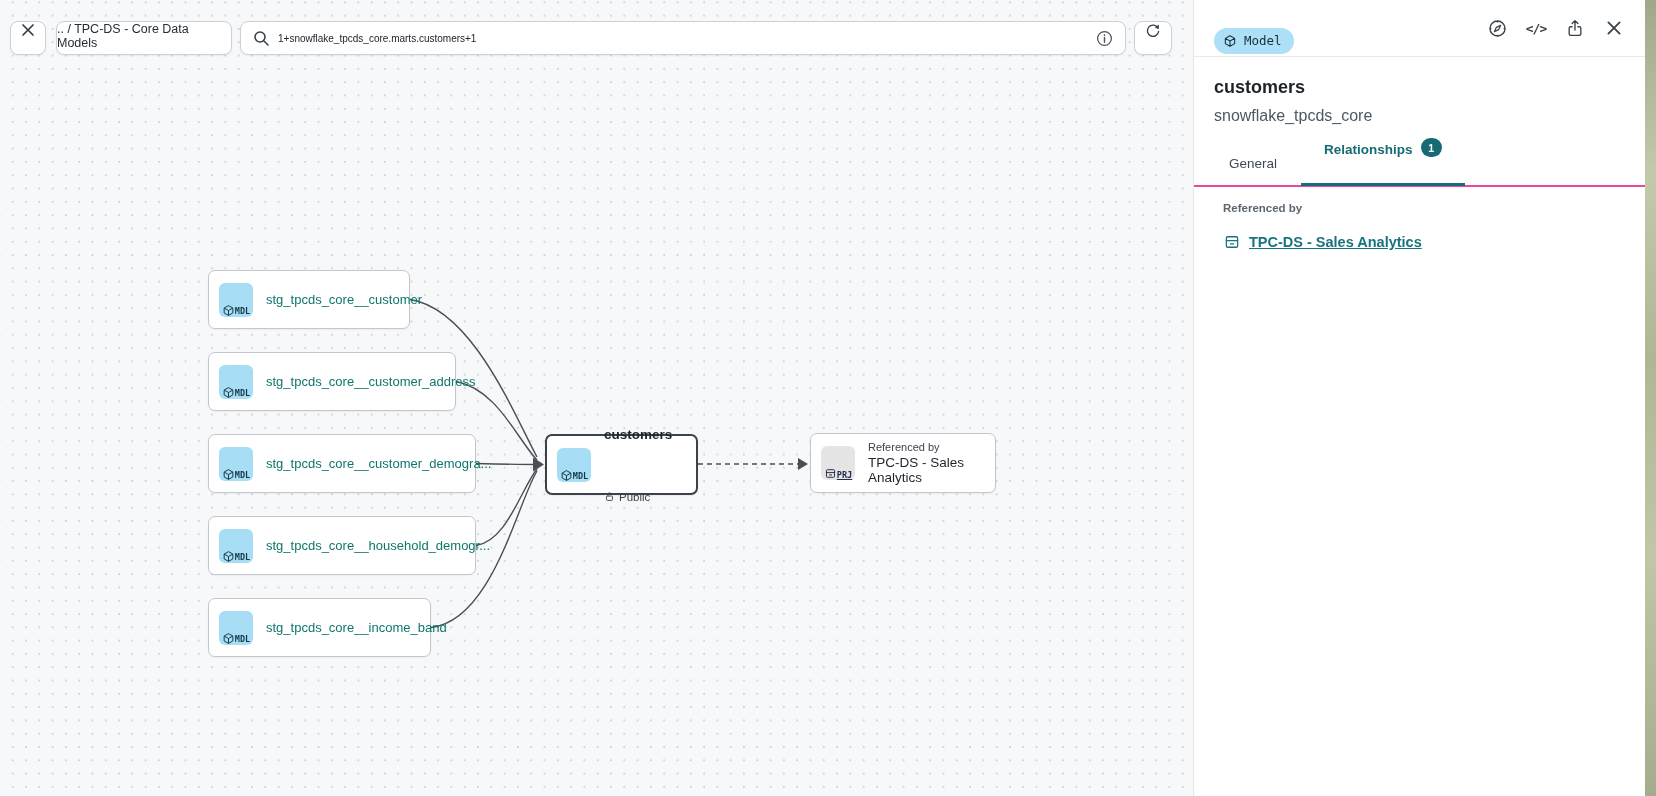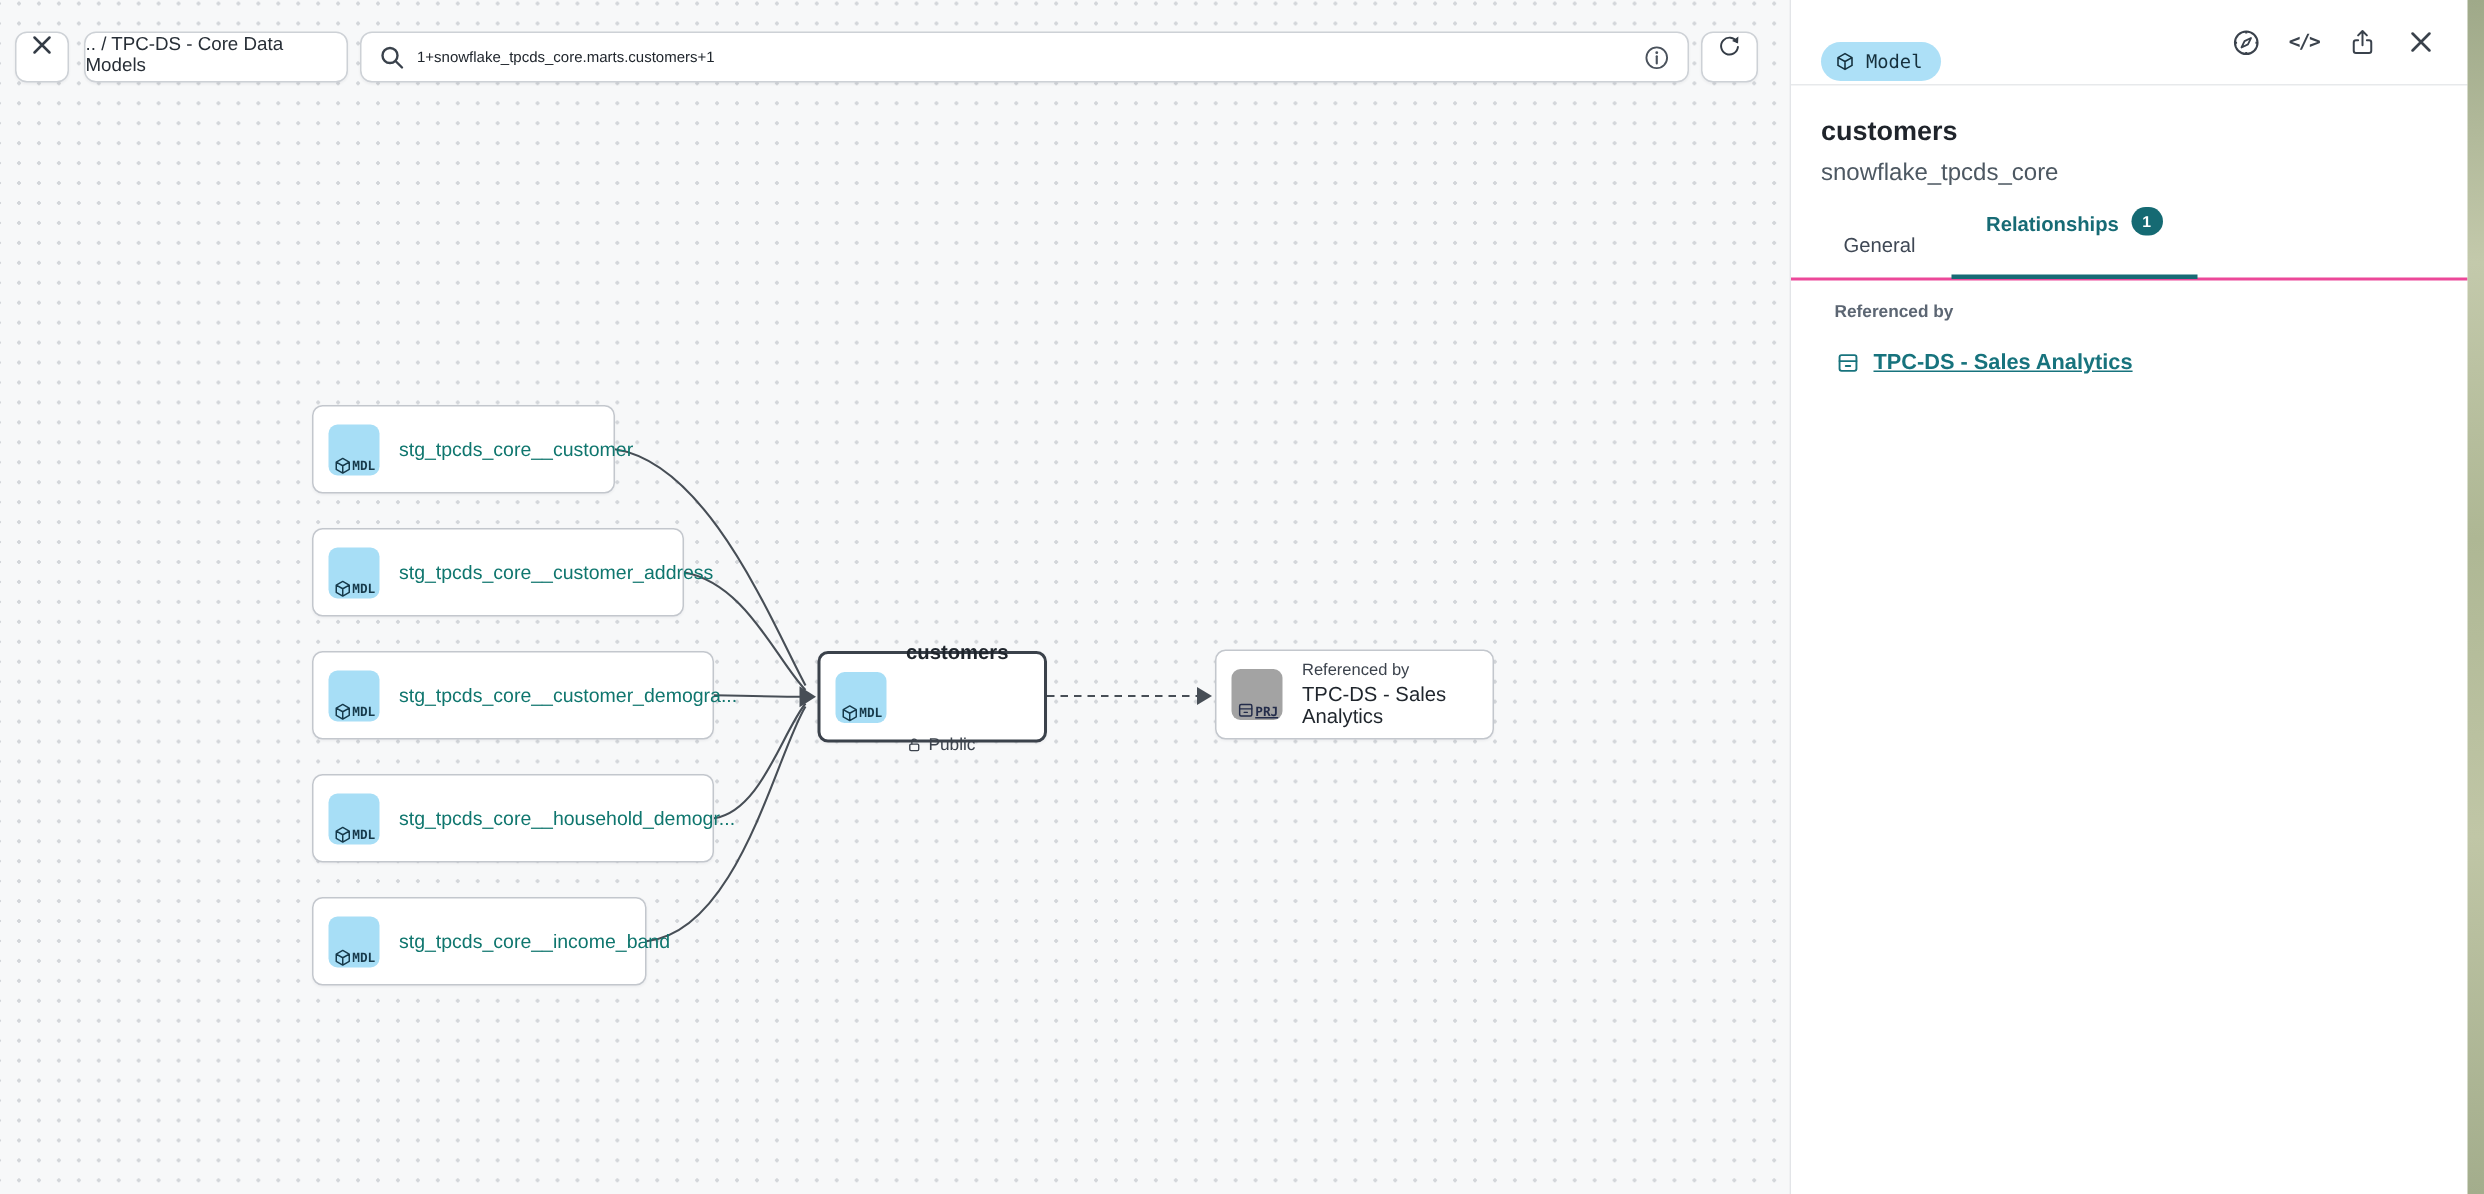--- a/index.html
+++ b/index.html
@@ -43,21 +43,21 @@
     box-shadow:0 1px 2px rgba(20,24,31,.05); cursor:pointer;
   }
   .node.selected { border:2px solid #3b424b; }
   .type-chip {
     width:34px; height:34px; border-radius:6px; flex:0 0 34px;
     display:flex; flex-direction:row; align-items:flex-end; justify-content:center;
     font-family:"DejaVu Sans Mono",monospace; font-size:8.5px; font-weight:bold;
     color:#16394a; line-height:1.1;
   }
   .chip-mdl { background:#a7def6; }
-  .chip-prj { background:#a3a3a3; color:#232c4a;text-decoration:underline; }
+  .chip-prj { background:#e5e5e5; color:#232c4a;text-decoration:underline; }
   .node-label { font-size:13px; color:#0f766e; white-space:nowrap; }
   .node-col { display:flex; flex-direction:column; gap:2px; }
   .node-title { font-size:13.5px; font-weight:bold; color:#1f252c; }
   .vis-row { display:flex; align-items:center; gap:4px; font-size:11.5px; color:#3c434d;margin-top:47px; }
   .kicker { font-size:11px; color:#3c434d; }
   .ref-label { font-size:13.5px; color:#1f252c; }
 
   
   .panel {
     position:absolute; left:1193px; top:0; width:452px; height:796px; background:#fff;

